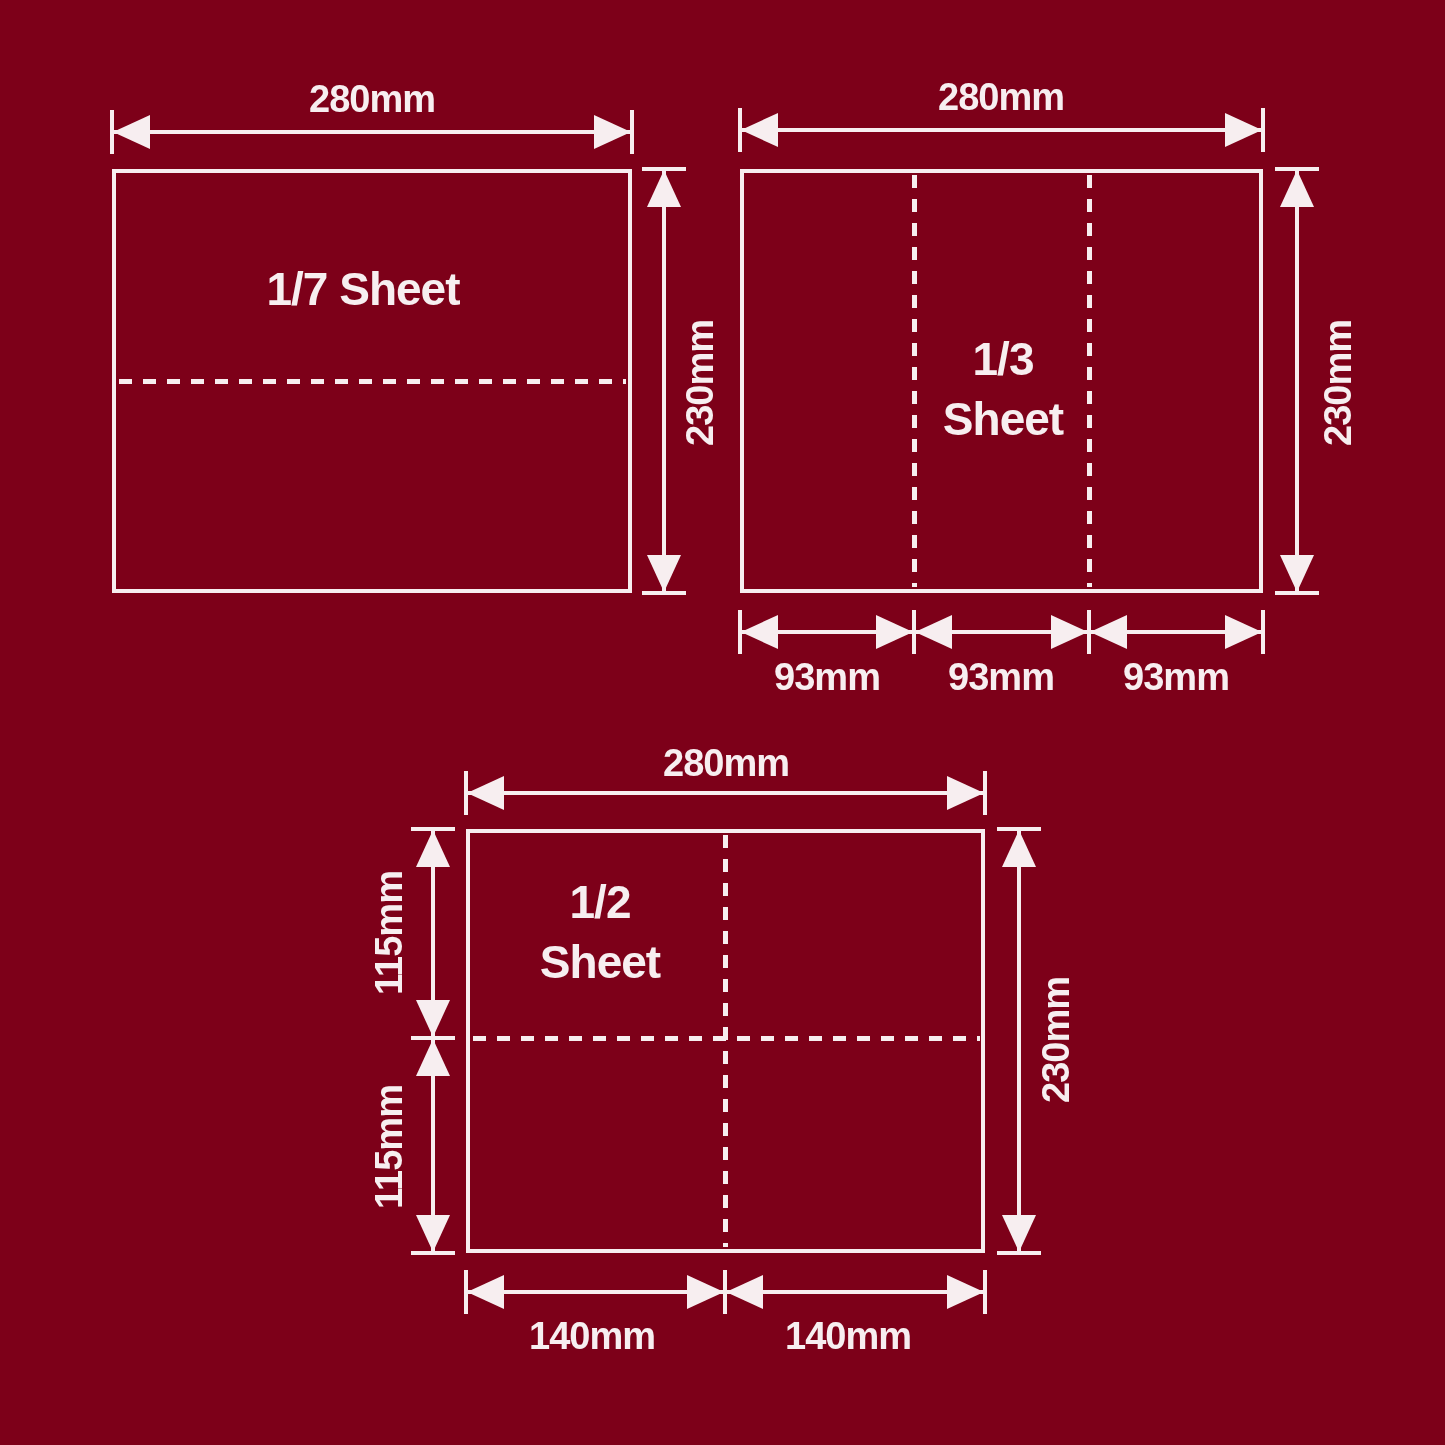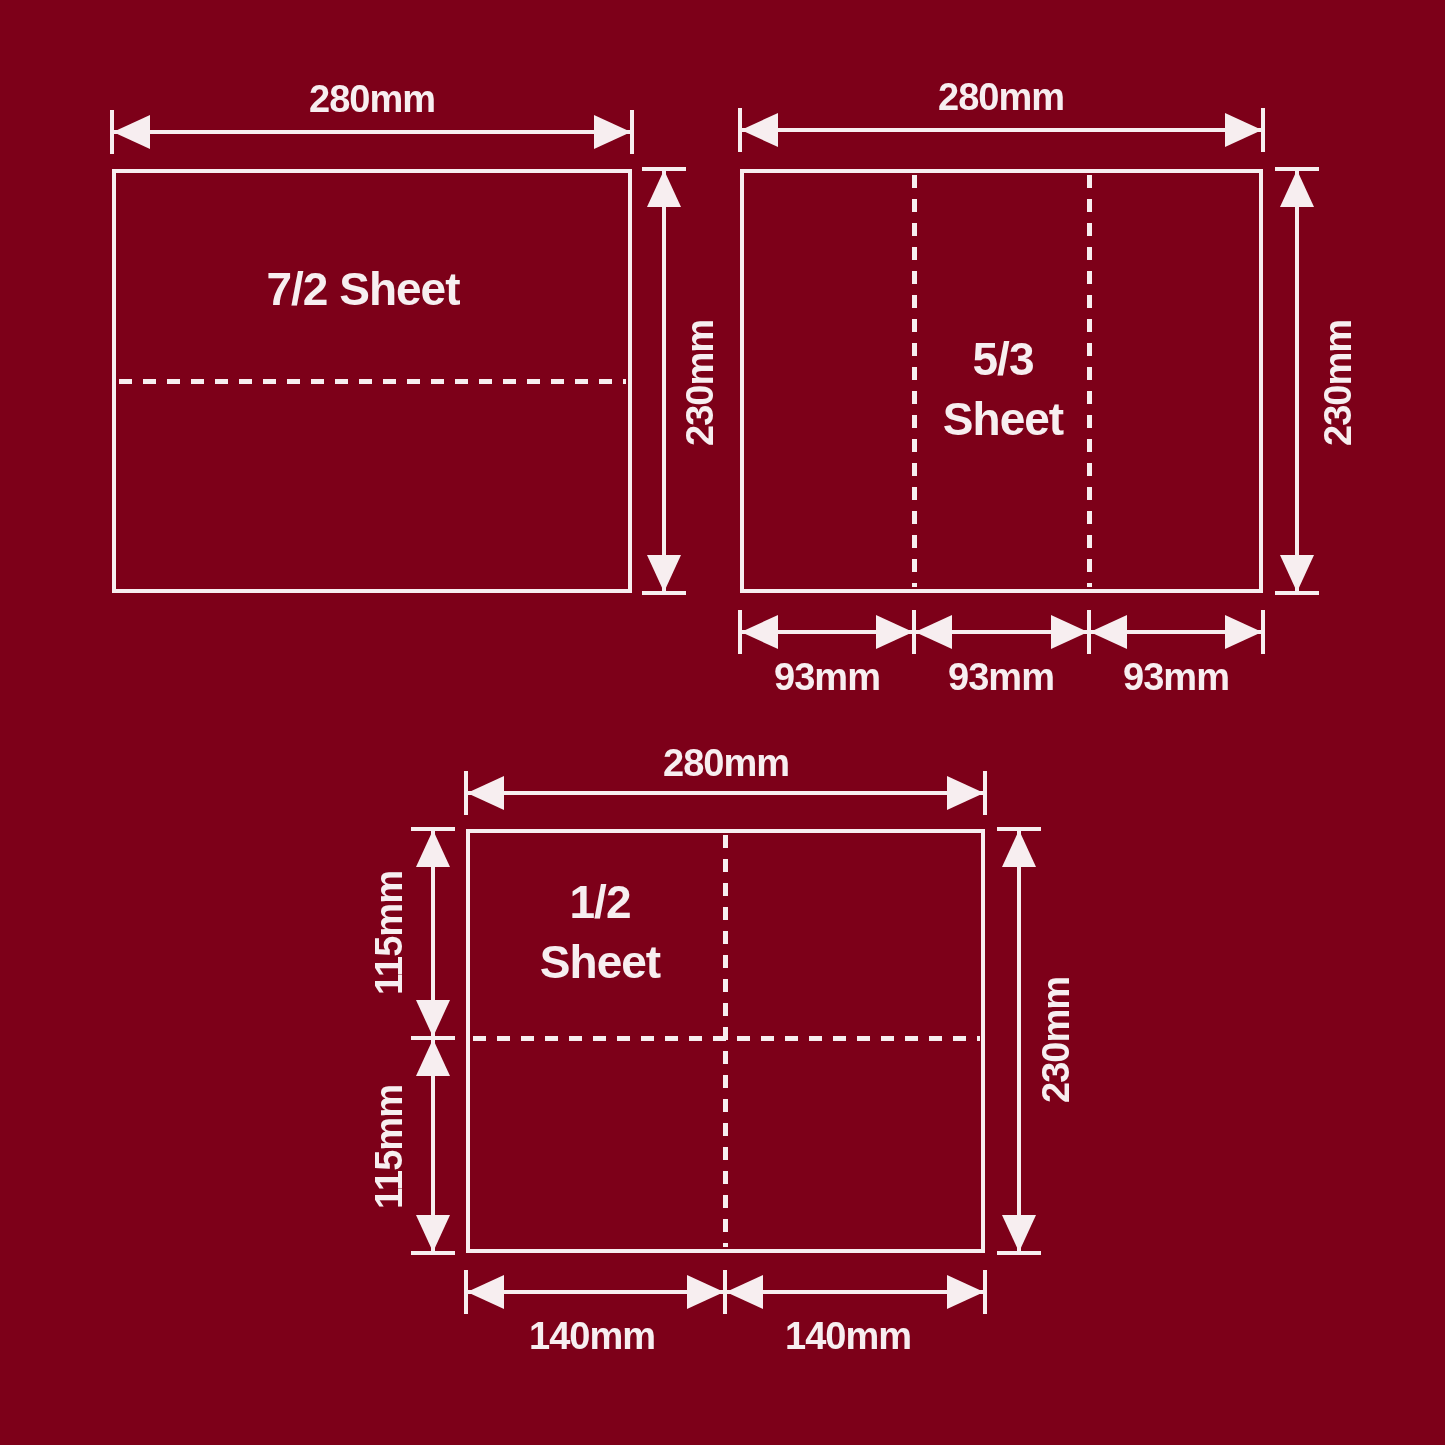--- a/index.html
+++ b/index.html
@@ -57,21 +57,21 @@
   }
 </style>
 </head>
 <body>
 
 <div class="canvas">
 
   <section>
     <div class="sheet" style="left:112px;top:169px;width:520px;height:424px"></div>
     <div class="dash-h" style="left:119px;top:379px;width:507px"></div>
-    <div class="sheet-label" style="left:363px;top:289px">7/2 Sheet</div>
+    <div class="sheet-label" style="left:363px;top:289px">1/7 Sheet</div>
 
     <div class="hdim" style="left:112px;top:130px;width:520px">
       <span class="tick tick-start"></span>
       <span class="tick tick-end"></span>
       <span class="ah ah-left"></span>
       <span class="ah ah-right"></span>
     </div>
     <div class="dim-label" style="left:372px;top:99px">280mm</div>
 
     <div class="vdim" style="left:662px;top:169px;height:424px">
@@ -81,21 +81,21 @@
       <span class="ah ah-down"></span>
     </div>
     <div class="dim-label rot" style="left:700px;top:383px">230mm</div>
   </section>
 
   <section>
     <div class="sheet" style="left:740px;top:169px;width:523px;height:424px"></div>
     <div class="dash-v" style="left:912px;top:175px;height:412px"></div>
     <div class="dash-v" style="left:1087px;top:175px;height:412px"></div>
     <div class="sheet-label" style="left:1003px;top:389px">
-      <div>5/3</div>
+      <div>1/3</div>
       <div>Sheet</div>
     </div>
 
     <div class="hdim" style="left:740px;top:128px;width:523px">
       <span class="tick tick-start"></span>
       <span class="tick tick-end"></span>
       <span class="ah ah-left"></span>
       <span class="ah ah-right"></span>
     </div>
     <div class="dim-label" style="left:1001px;top:97px">280mm</div>

